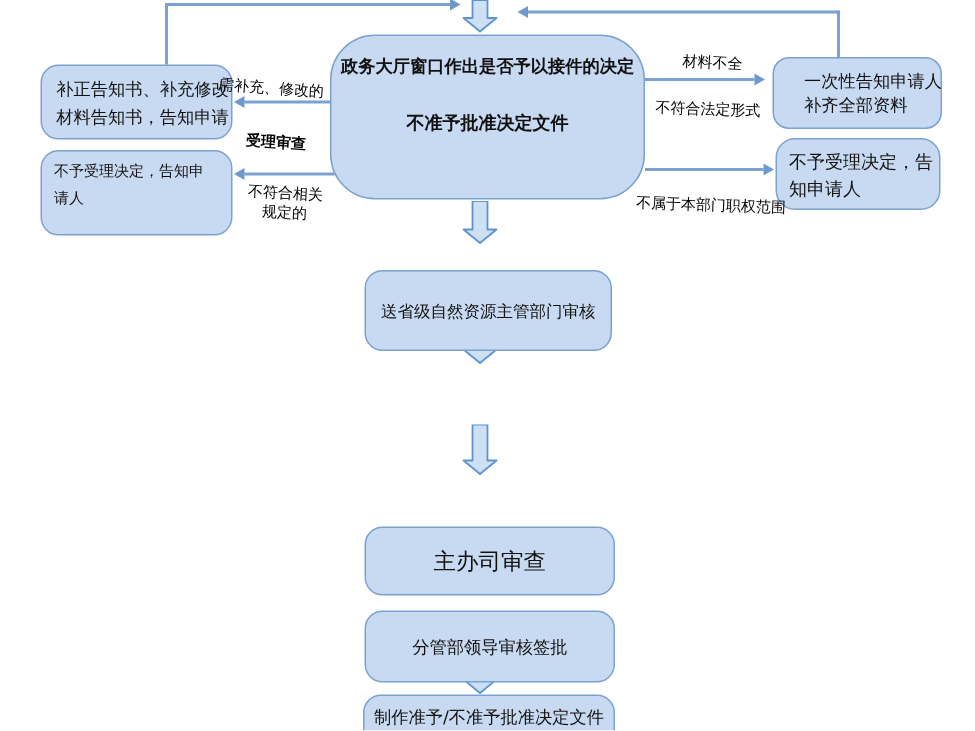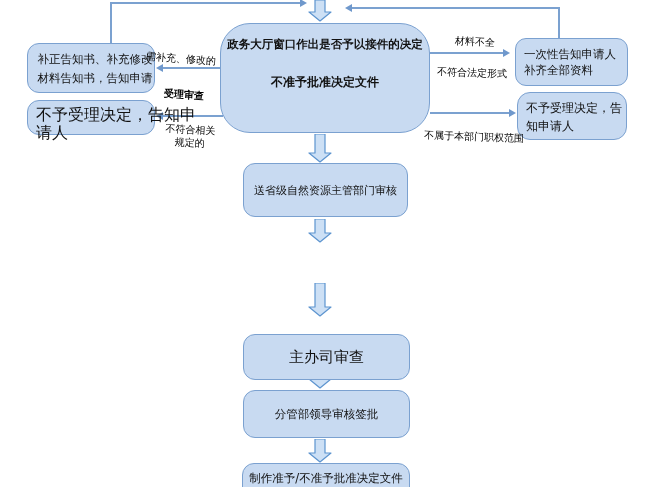--- a/index.html
+++ b/index.html
@@ -26,30 +26,30 @@
   }
   .box .ln{white-space:nowrap;}
   
   .b-central{left:220px;top:23px;width:210px;height:110px;border-radius:30px;
     text-align:center;font-size:11.5px;font-weight:bold;}
   .b-central .ln1{margin-top:13px;}
   .b-central .ln2{margin-top:22px;font-size:12px;}
   
   .b-left1{left:27px;top:43px;width:128px;height:50px;border-radius:12px;
     font-size:11.5px;padding:6px 0 0 8px;line-height:19px;text-align:center;}
-  .b-left2{left:27px;top:100px;width:128px;height:35px;border-radius:12px;
-    font-size:16px;padding:5px 0 0 8px;line-height:18px;}
+  .b-left2{left:27px;top:100px;width:128px;height:57px;border-radius:12px;
+    font-size:10px;padding:5px 0 0 8px;line-height:18px;}
   
   .b-right1{left:515px;top:38px;width:113px;height:48px;border-radius:11px;
-    font-size:11.5px;padding:7px 0 0 8px;line-height:16px;}
+    font-size:11.5px;padding:7px 0 0 20px;line-height:16px;}
   .b-right2{left:517px;top:92px;width:110px;height:48px;border-radius:13px;
     font-size:12px;padding:6px 0 0 8px;line-height:18px;}
   
   .b-mid{border-radius:12px;display:flex;align-items:center;justify-content:center;
-    font-size:11px;text-align:right;}
+    font-size:11px;text-align:right;margin-top:17px;}
   .b-mid1{left:243px;top:163px;width:165px;height:54px;}
   .b-mid2{left:232px;top:242px;width:180px;height:38px;}
   .b-mid3{left:243px;top:334px;width:167px;height:46px;font-size:15px;}
   .b-mid4{left:243px;top:390px;width:167px;height:48px;font-size:11.5px;}
   .b-mid5{left:242px;top:463px;width:168px;height:45px;border-radius:12px;
     font-size:11.5px;text-align:center;padding-top:7px;box-sizing:border-box;}
   
   .blockarrow{position:absolute;left:308px;width:24px;}
   .blockarrow svg{display:block;}
   

